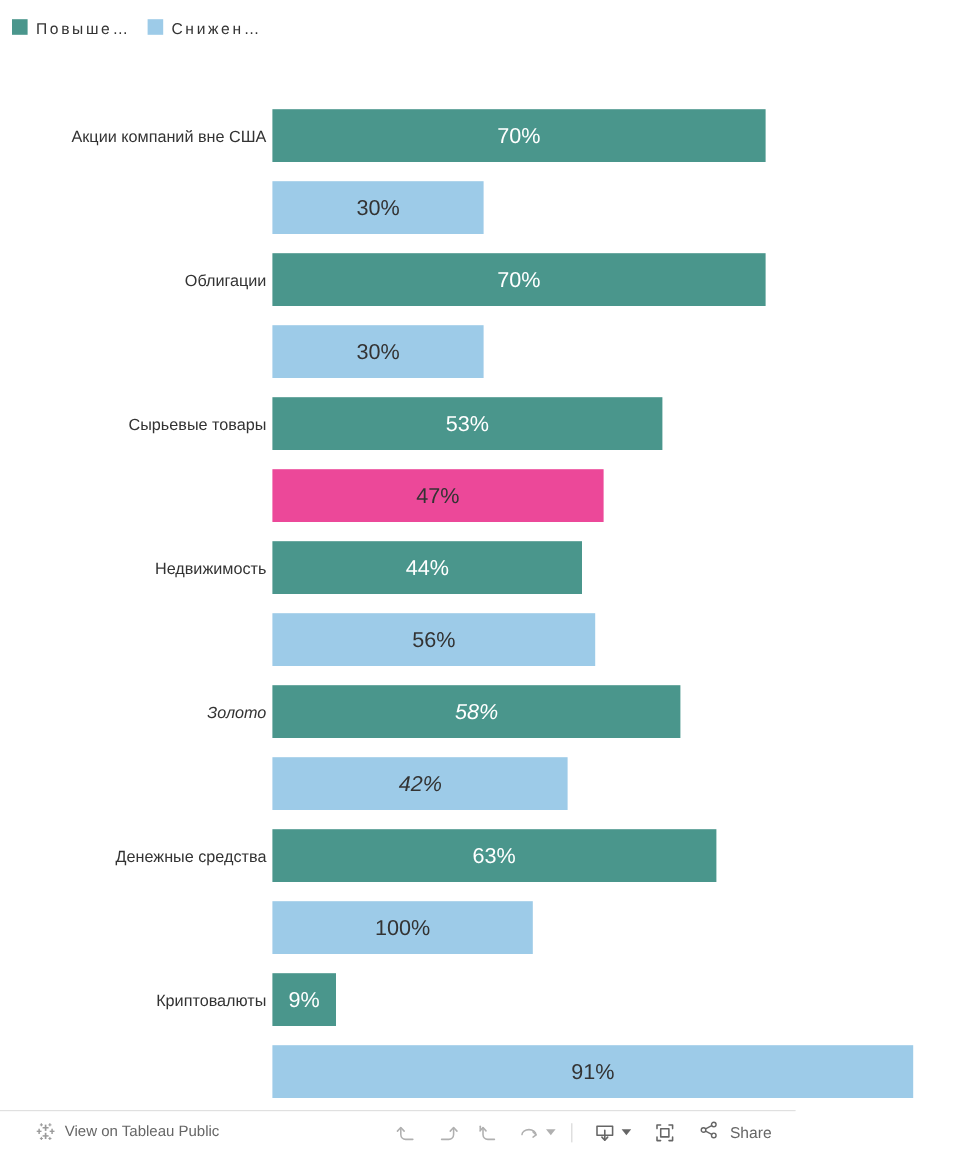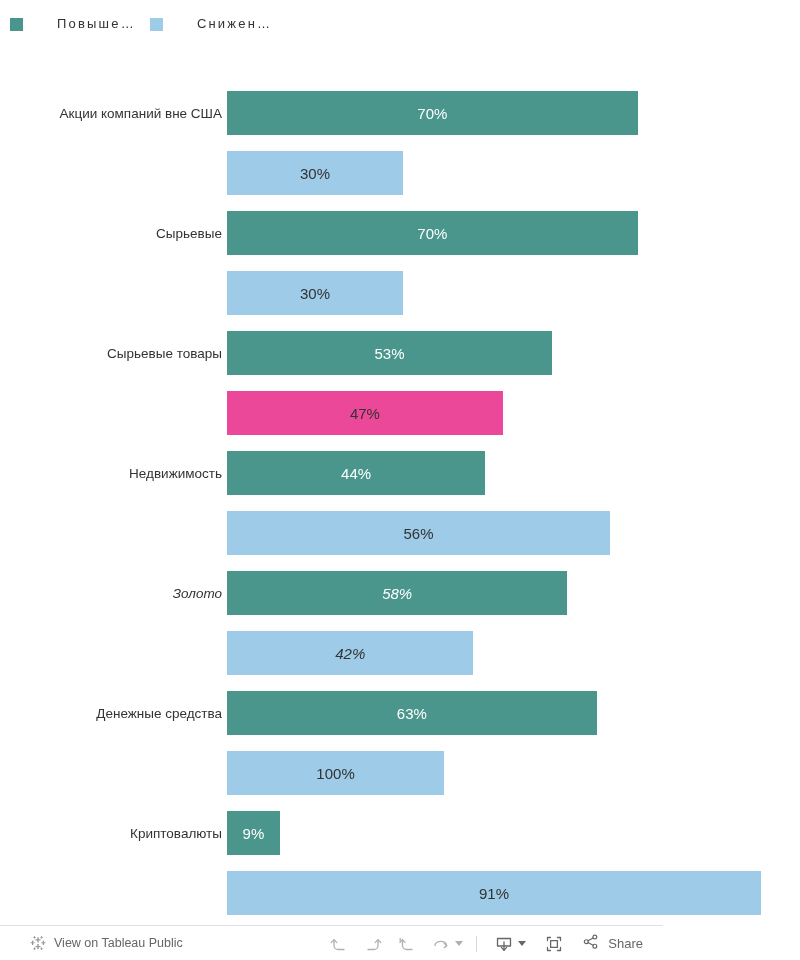--- a/index.html
+++ b/index.html
@@ -10,21 +10,21 @@
     overflow:hidden;
   }
 
   
   #legend {
     position:absolute; left:0; top:0;
     width:800px; height:46px;
     display:flex; align-items:center;
     padding-left:10px;
   }
-  .legend-item { display:flex; align-items:flex-end; margin-right:14px;gap:27px; }
+  .legend-item { display:flex; align-items:flex-start; margin-right:14px; }
   .legend-swatch { width:13px; height:13px; flex:0 0 13px; }
   .legend-label {
     font-size:13px; color:#333333; margin-left:7px;
     letter-spacing:2.2px; white-space:nowrap;
     max-width:96px; overflow:hidden; text-overflow:ellipsis;
   }
 
   
   #chart { position:absolute; left:0; top:46px; width:800px; height:879px; }
   .row-group { position:absolute; left:0; width:800px; height:120px; }
@@ -32,21 +32,21 @@
     position:absolute; left:0; top:0; width:222px; height:44px;
     display:flex; align-items:center; justify-content:flex-end;
     font-size:13.5px; color:#333333; white-space:nowrap;
   }
   .bar {
     position:absolute; left:227px; height:44px;
     display:flex; align-items:center; justify-content:center;
   }
   .bar.up   { top:0px; }
   .bar.down { top:60px; }
-  .bar-value { font-size:15px; }
+  .bar-value { font-size:18px; }
   .bar.up   .bar-value { color:#ffffff; }
   .bar.down .bar-value { color:#333333; }
 
   
   #toolbar {
     position:absolute; left:0; top:925px;
     width:663px; height:35px;
     border-top:1px solid #e0e0e0;
     background:#ffffff;
     display:flex; align-items:center;
@@ -101,21 +101,21 @@
     <div class="row-group" style="top: 45px;">
       <div class="cat-label">Акции компаний вне США</div>
       <div class="bar up" style="width: 410.76px; background: rgb(74, 150, 140);">
         <span class="bar-value">70%</span>
       </div>
       <div class="bar down" style="width: 176.04px; background: rgb(157, 203, 232);">
         <span class="bar-value">30%</span>
       </div>
     </div>
     <div class="row-group" style="top: 165px;">
-      <div class="cat-label">Сырьевые</div>
+      <div class="cat-label">Облигации</div>
       <div class="bar up" style="width: 410.76px; background: rgb(74, 150, 140);">
         <span class="bar-value">70%</span>
       </div>
       <div class="bar down" style="width: 176.04px; background: rgb(157, 203, 232);">
         <span class="bar-value">30%</span>
       </div>
     </div>
     <div class="row-group" style="top: 285px;">
       <div class="cat-label">Сырьевые товары</div>
       <div class="bar up" style="width: 325px; background: rgb(74, 150, 140);">
@@ -123,21 +123,21 @@
       </div>
       <div class="bar down" style="width: 275.796px; background: #ec4899;">
         <span class="bar-value">47%</span>
       </div>
     </div>
     <div class="row-group" style="top: 405px;">
       <div class="cat-label">Недвижимость</div>
       <div class="bar up" style="width: 258.192px; background: rgb(74, 150, 140);">
         <span class="bar-value">44%</span>
       </div>
-      <div class="bar down" style="width: 383px; background: rgb(157, 203, 232);">
+      <div class="bar down" style="width: 269px; background: rgb(157, 203, 232);">
         <span class="bar-value">56%</span>
       </div>
     </div>
     <div class="row-group" style="top: 525px; font-style: italic;">
       <div class="cat-label">Золото</div>
       <div class="bar up" style="width: 340.344px; background: rgb(74, 150, 140);">
         <span class="bar-value">58%</span>
       </div>
       <div class="bar down" style="width: 246.456px; background: rgb(157, 203, 232);">
         <span class="bar-value">42%</span>

